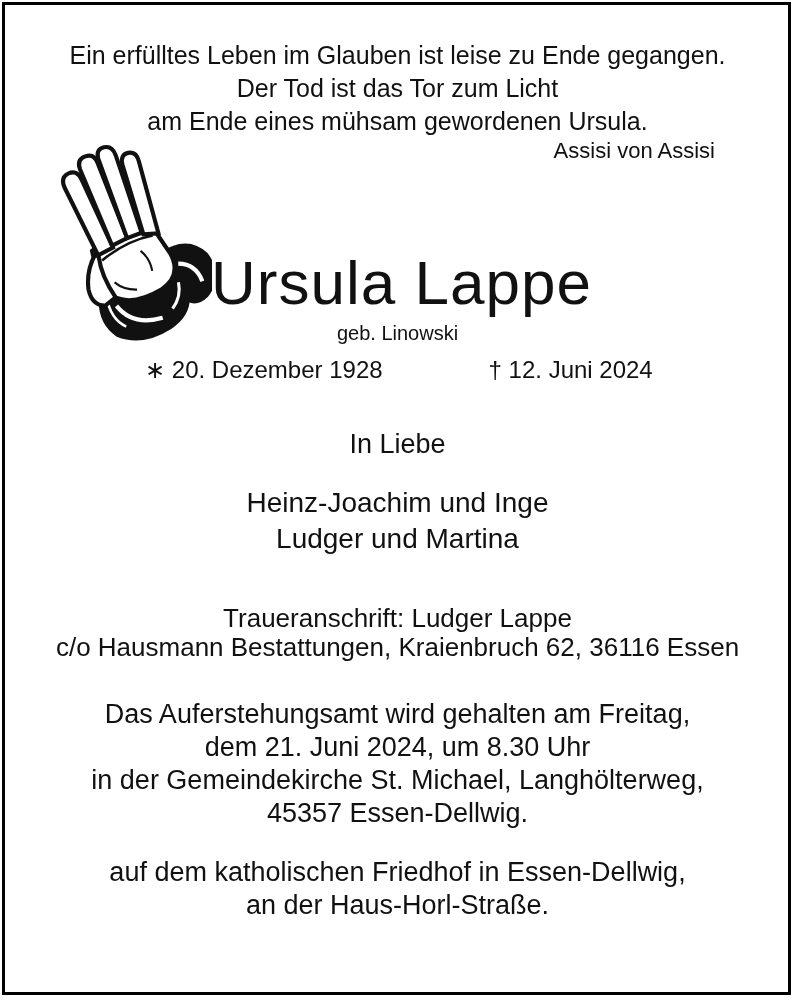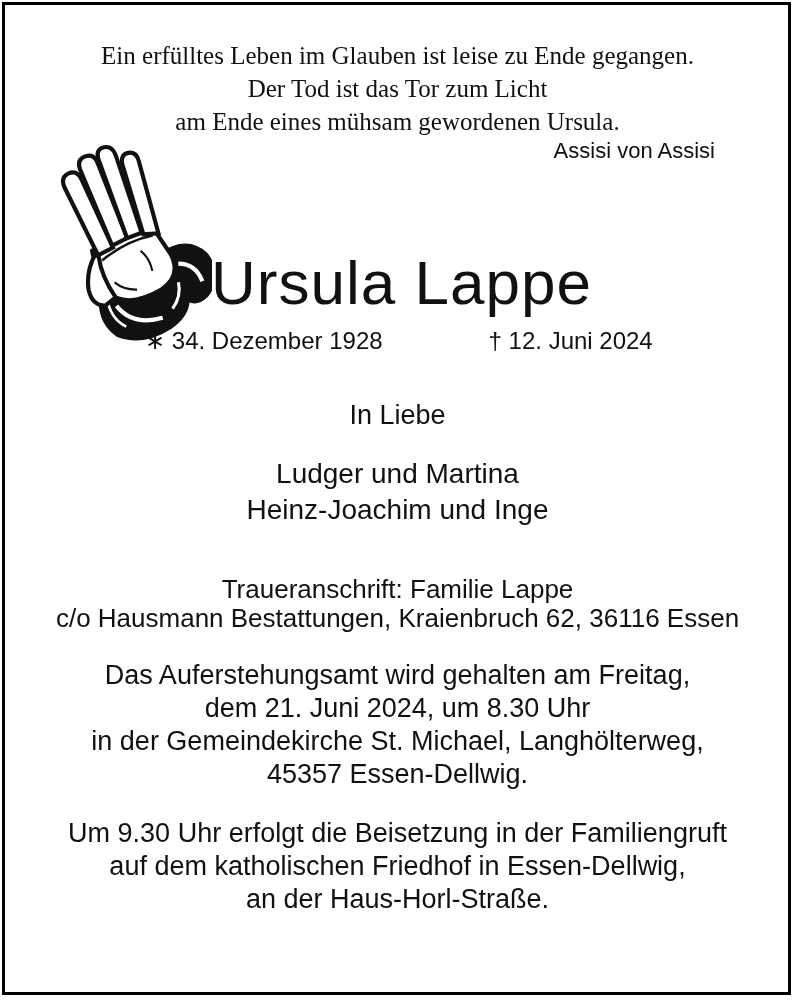--- a/index.html
+++ b/index.html
@@ -29,21 +29,20 @@
     position: relative;
     width: 100%;
     height: 100%;
     text-align: center;
     padding-top: 39px;
     box-sizing: border-box;
   }
   .quote {
     font-size: 25px;
     line-height: 33px;
-    font-family: Liberation Serif, serif;
   }
   .quote-author {
     font-size: 22px;
     line-height: 26px;
     text-align: right;
     padding-right: 80px;
   }
   .hands {
     position: absolute;
     left: 44px;
@@ -80,21 +79,21 @@
     margin-top: 25px;
     font-size: 28px;
     line-height: 36px;
   }
   .address {
     margin-top: 47px;
     font-size: 26px;
     line-height: 29px;
   }
   .service {
-    margin-top: 26px;
+    margin-top: 36px;
     font-size: 27px;
     line-height: 33px;
   }
   .burial {
     margin-top: 26px;
     font-size: 27px;
     line-height: 33px;
   }
 </style>
 </head>
@@ -132,45 +131,45 @@
 
         <path d="M48 96 Q34 108 30 126 Q28 142 40 146 L52 142 Q46 118 50 100 Z" fill="#fff" stroke="#111" stroke-width="4"></path>
 
         <path d="M52 104 Q80 94 106 98" stroke="#111" stroke-width="2.5" fill="none"></path>
         <path d="M56 128 Q62 138 74 142" stroke="#111" stroke-width="2" fill="none"></path>
         <path d="M90 108 Q96 118 94 130" stroke="#111" stroke-width="2" fill="none"></path>
       </g>
     </svg>
 
     <h1 class="deceased-name">Ursula Lappe</h1>
+    <div class="maiden-name">geb. Linowski</div>
 
     <div class="dates">
-      <span class="birth-date">∗ 34. Dezember 1928</span>
+      <span class="birth-date">∗ 20. Dezember 1928</span>
       <span class="death-date">† 12. Juni 2024</span>
     </div>
 
     <div class="farewell-intro">In Liebe</div>
 
     <div class="mourners">
+      <div>Heinz-Joachim und Inge</div>
       <div>Ludger und Martina</div>
-      <div>Heinz-Joachim und Inge</div>
     </div>
 
     <div class="address">
-      <div>Traueranschrift: Familie Lappe</div>
+      <div>Traueranschrift: Ludger Lappe</div>
       <div>c/o Hausmann Bestattungen, Kraienbruch 62, 36116 Essen</div>
     </div>
 
     <div class="service">
       <div>Das Auferstehungsamt wird gehalten am Freitag,</div>
       <div>dem 21. Juni 2024, um 8.30 Uhr</div>
       <div>in der Gemeindekirche St. Michael, Langhölterweg,</div>
       <div>45357 Essen-Dellwig.</div>
     </div>
 
     <div class="burial">
-      <div>Um 9.30 Uhr erfolgt die Beisetzung in der Familiengruft</div>
       <div>auf dem katholischen Friedhof in Essen-Dellwig,</div>
       <div>an der Haus-Horl-Straße.</div>
     </div>
 
   </div>
 </div>
 
 </body></html>

